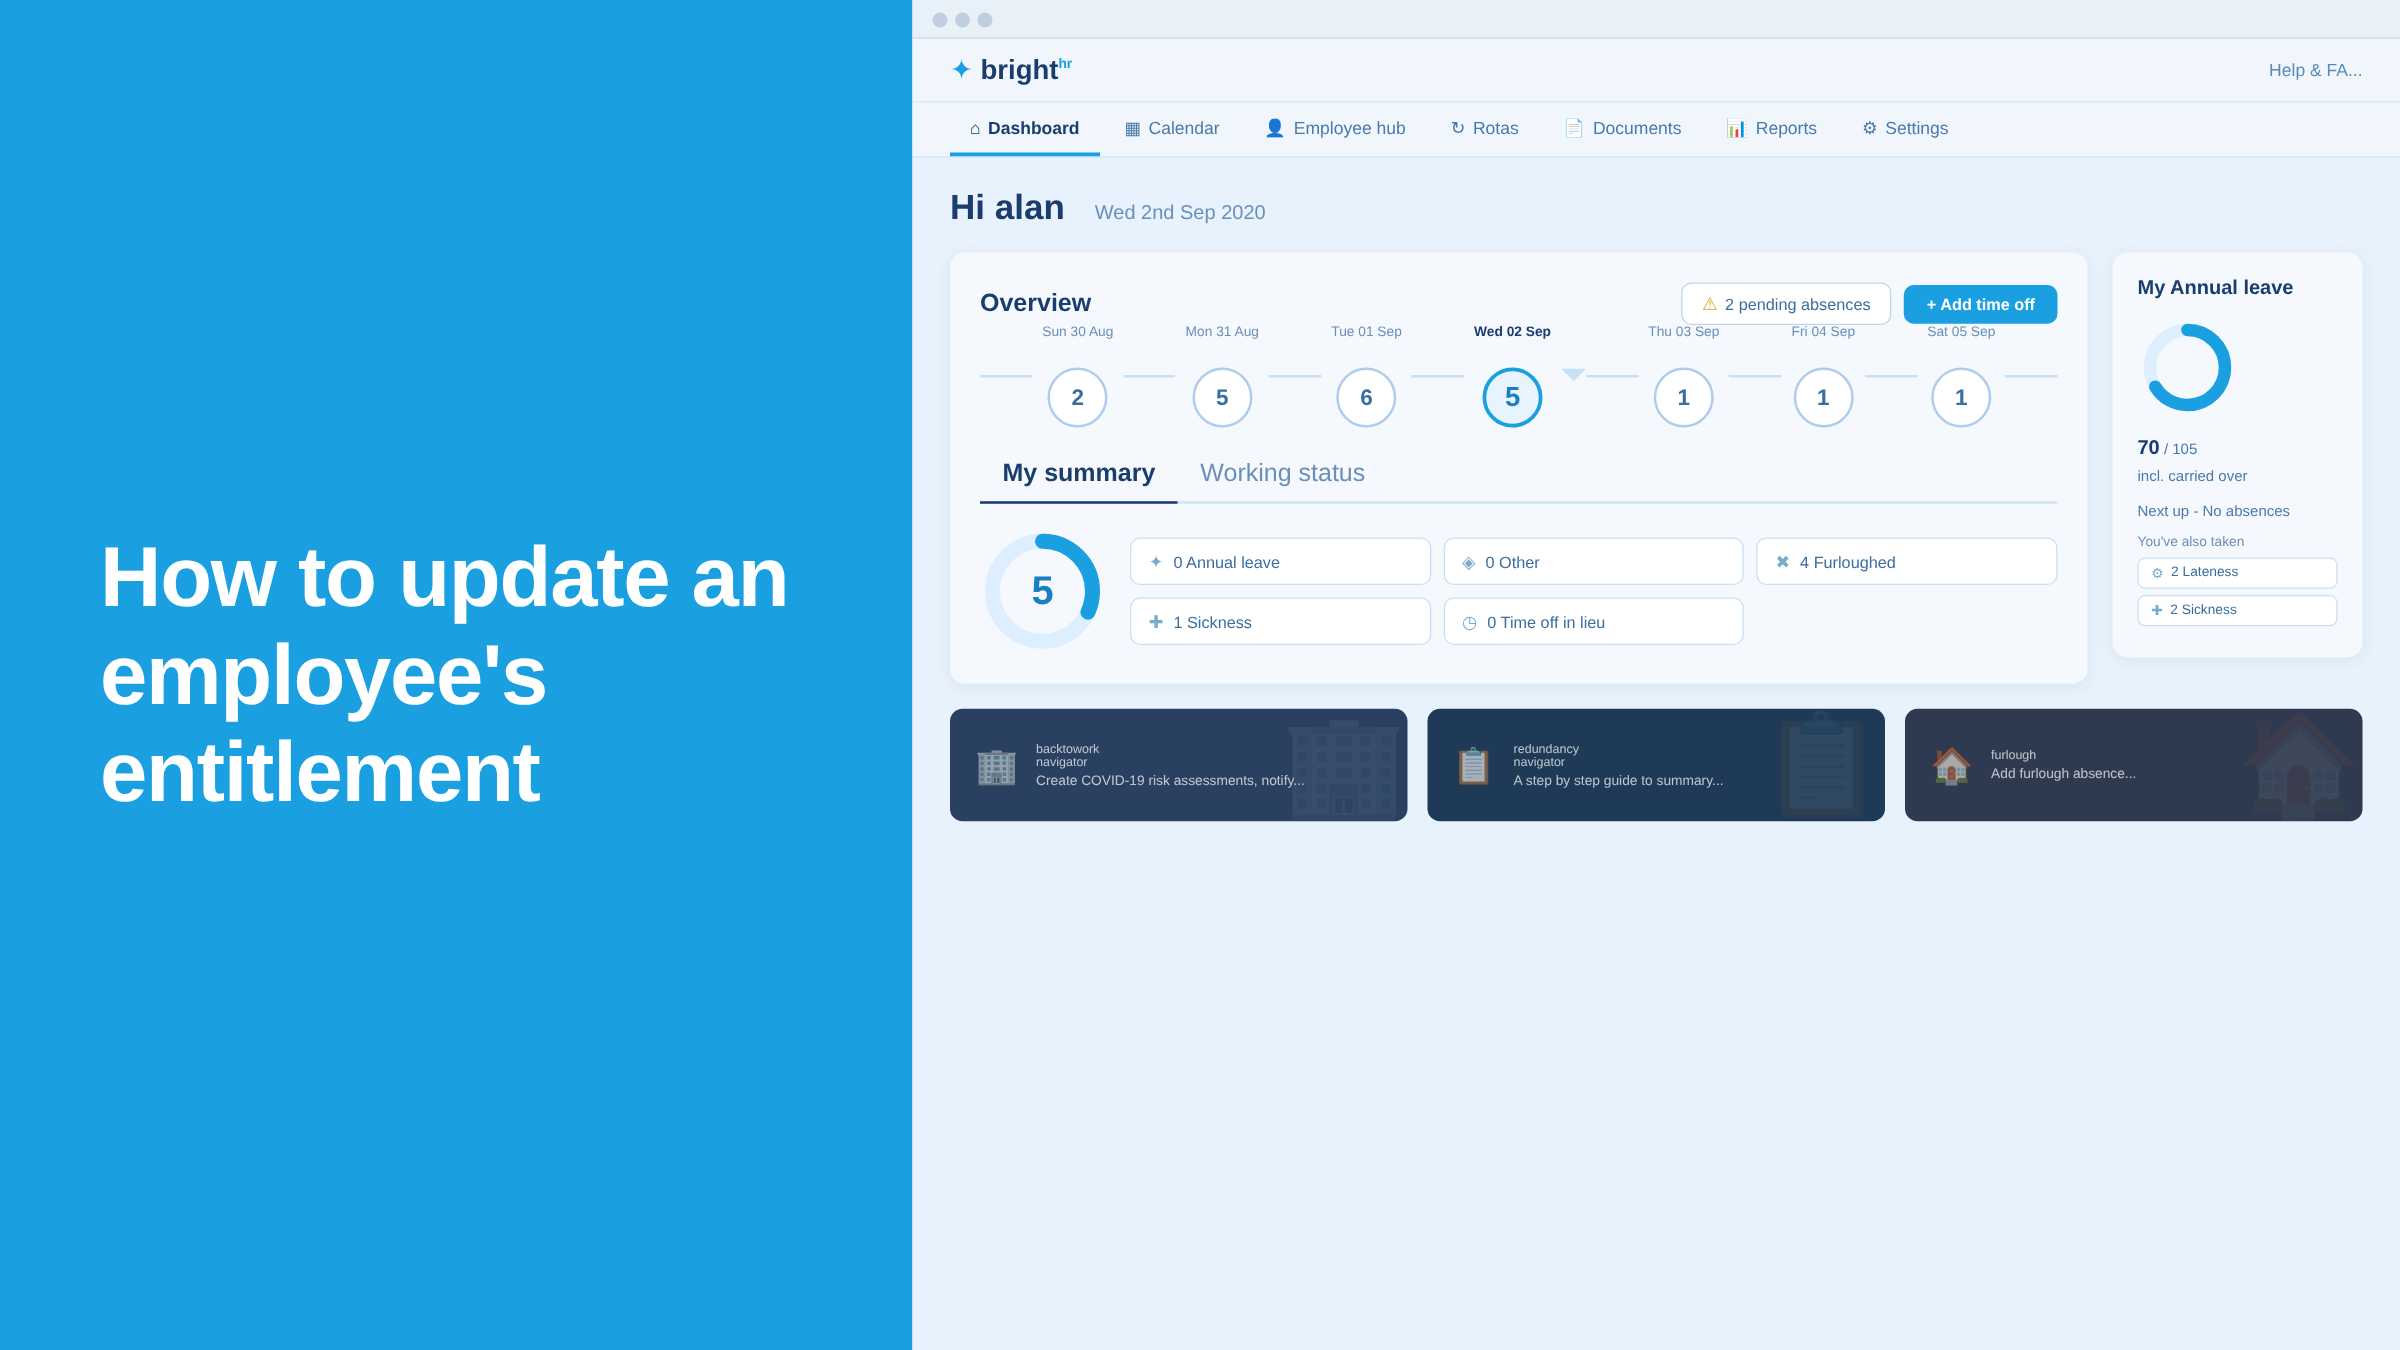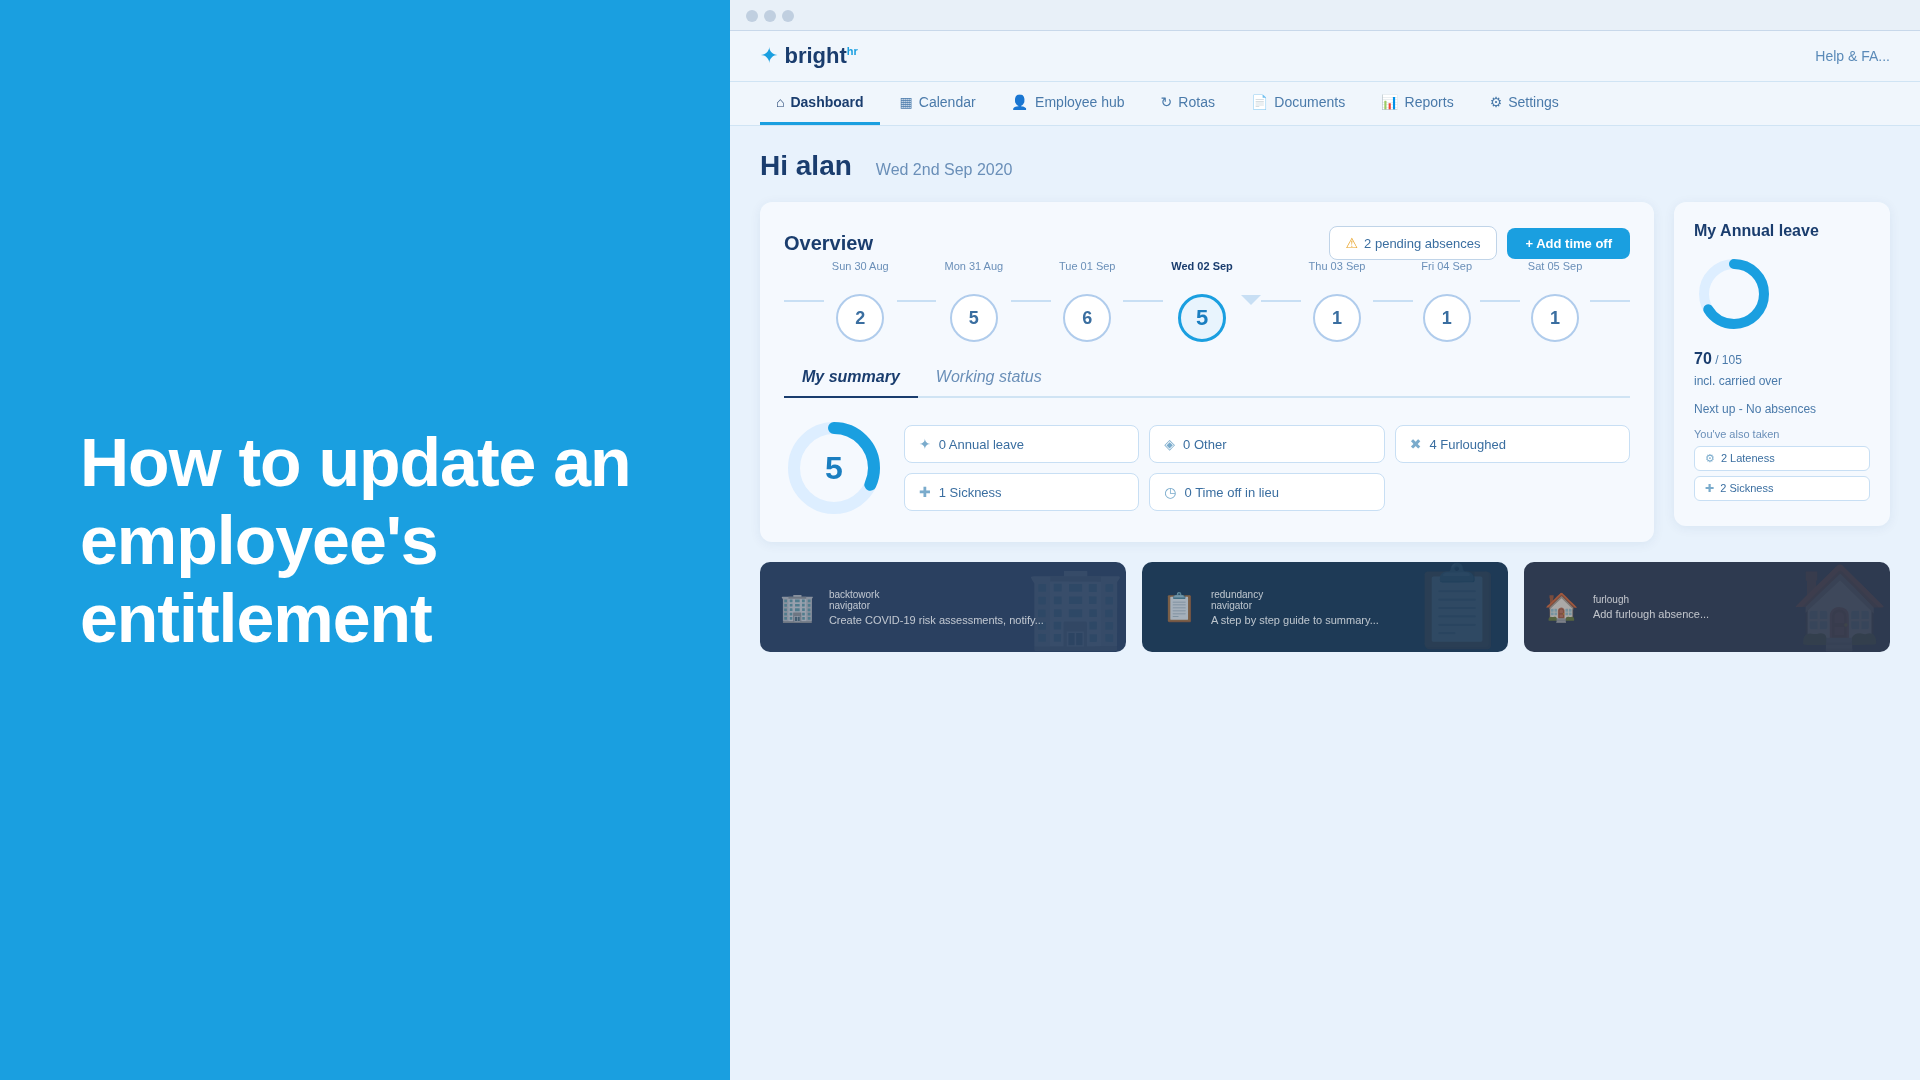--- a/index.html
+++ b/index.html
@@ -271,26 +271,25 @@
 
     
     .summary-tabs {
       display: flex;
       gap: 0;
       border-bottom: 2px solid #d0e4f4;
       margin-bottom: 20px;
     }
     .tab-item {
       padding: 10px 18px;
-      font-size: 16px;
+      font-size: 20px;
       color: #6a8fb8;
       cursor: pointer;
       border-bottom: 2px solid transparent;
       margin-bottom: -2px;
-      font-style: italic;
     }
     .tab-item.active {
       color: #1a3d6e;
       font-weight: 600;
       border-bottom: 2px solid #1a3d6e;
     }
 
     
     .summary-content {
       display: flex;
@@ -336,21 +335,21 @@
       color: #3a6ea0;
       cursor: pointer;
     }
     .pill-icon {
       font-size: 14px;
       color: #7aabcc;
     }
 
     
     .annual-card {
-      width: 216px;
+      width: 200px;
       background: #f5f9fe;
       border-radius: 12px;
       padding: 20px;
       box-shadow: 0 2px 12px rgba(0,60,120,0.07);
       flex-shrink: 0;
     }
     .annual-title {
       font-size: 16px;
       font-weight: 700;
       color: #1a3d6e;

